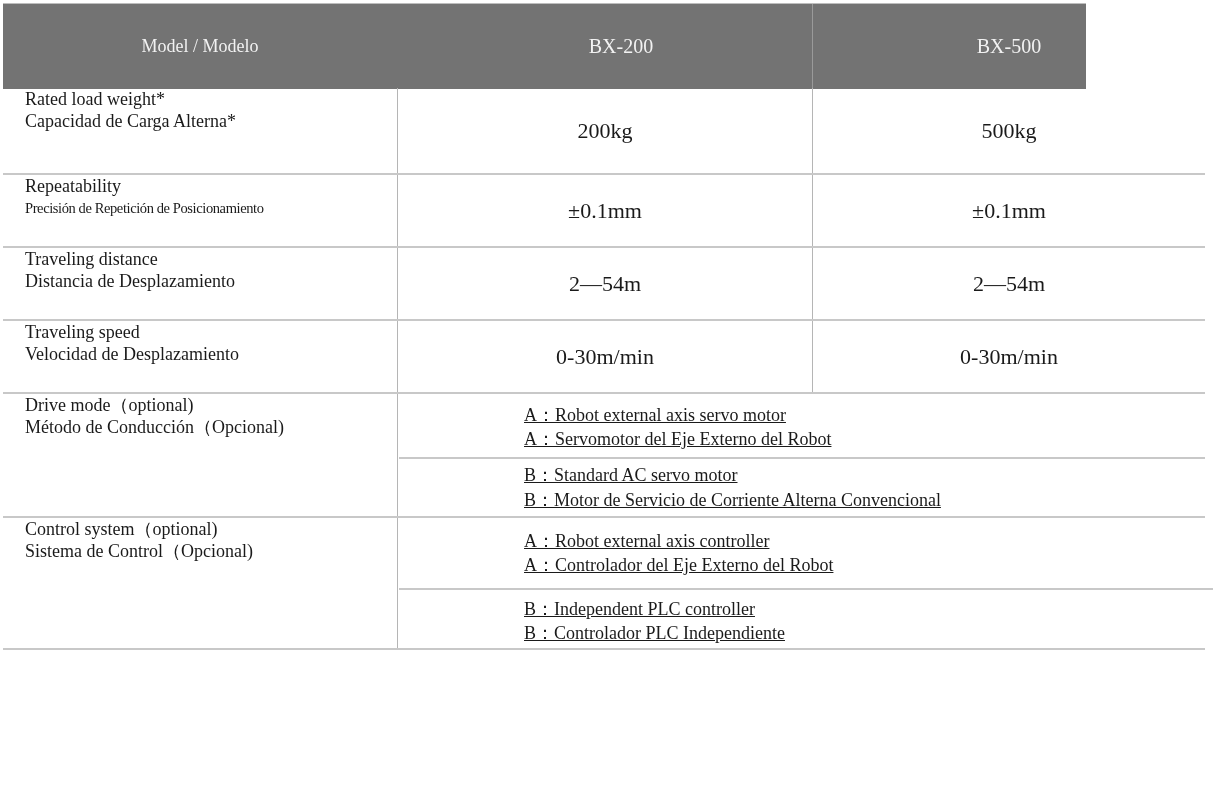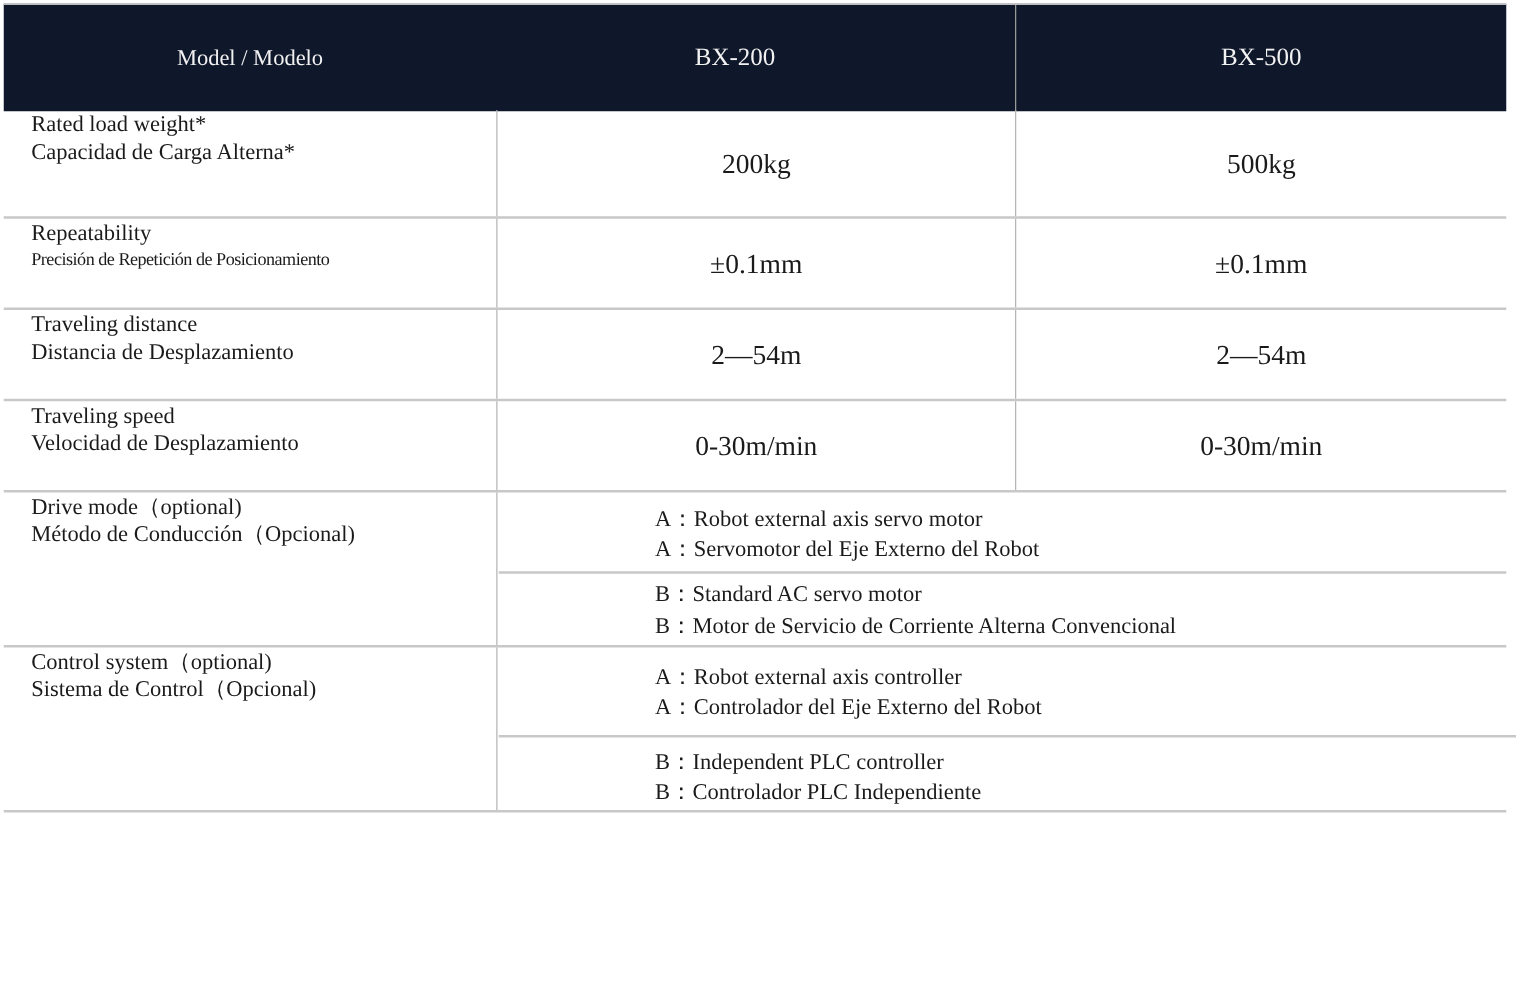--- a/index.html
+++ b/index.html
@@ -1,36 +1,36 @@
 <!DOCTYPE html>
 <html><head>
   <meta charset="utf-8">
   <style>
     html, body { margin: 0; padding: 0; background: #ffffff; }
     body { width: 1213px; height: 785px; position: relative; overflow: hidden;
            font-family: "Liberation Serif", "DejaVu Serif", serif; color: #1a1a1a; }
     .spec-table { position: absolute; left: 3px; top: 3px; width: 1202px; }
-    .hdr { position: absolute; left: 0; top: 0; width: 1202px; height: 85px; background: #0f172a;
+    .hdr { position: absolute; left: 0; top: 0; width: 1083px; height: 85px; background: #737373;
            border-top: 1px solid #bdbdbd; }
     .hdr-cell { position: absolute; top: 0; height: 85px; display: flex; align-items: center; justify-content: center;
                 color: #f2f2f2; font-size: 20px; }
     .hdr-cell.c0 { left: 0; width: 394px; font-size: 18px; }
-    .hdr-cell.c1 { left: 378px; width: 414px; }
+    .hdr-cell.c1 { left: 411px; width: 414px; }
     .hdr-cell.c2 { left: 810px; width: 392px; }
     .hdr .vsep { position: absolute; top: 0; left: 809px; width: 1px; height: 85px; background: #9a9a9a; }
     .row { position: absolute; left: 0; width: 1202px; border-bottom: 2px solid #c8c8c8; }
     .vline { position: absolute; top: 0; bottom: 0; width: 1px; background: #b5b5b5; }
     .label { position: absolute; left: 22px; top: 0; bottom: 0; display: flex; flex-direction: column; justify-content: flex-start;
              font-size: 18px; line-height: 22px; }
     .label .small { font-size: 14.5px; letter-spacing: -0.4px; }
     .val { position: absolute; top: 0; bottom: 0; display: flex; align-items: center; justify-content: center; font-size: 22px; }
     .val.c1 { left: 395px; width: 414px; }
     .val.c2 { left: 810px; width: 392px; }
     .opt { position: absolute; left: 396px; width: 806px; }
-    .opt .line { position: absolute; left: 125px; font-size: 18px; line-height: 24px; }
+    .opt .line { position: absolute; left: 125px; font-size: 18px; line-height: 24px; text-decoration: underline; }
     .opt.sep { border-bottom: 2px solid #c8c8c8; }
     .bottom-line { position: absolute; left: 0; width: 1202px; height: 2px; background: #c8c8c8; }
   </style>
 </head>
 <body>
 
 <div class="spec-table" data-name="spec-table">
 
   <div class="hdr" data-name="table-header">
     <div class="hdr-cell c0" data-name="header-model">Model / Modelo</div>

